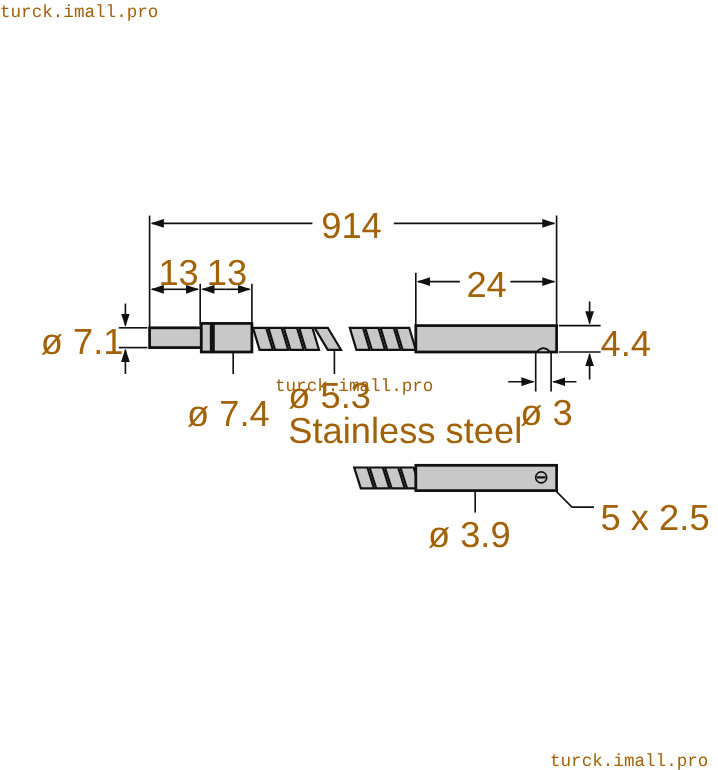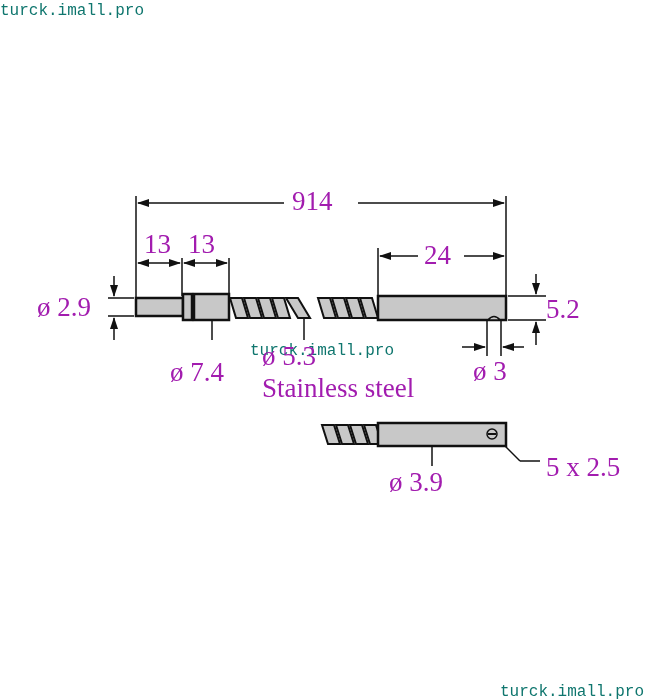--- a/index.html
+++ b/index.html
@@ -1,18 +1,18 @@
 <!DOCTYPE html>
 <html><head>
 <meta charset="utf-8">
 <style>
   html, body { margin: 0; padding: 0; background: #ffffff; }
   body { width: 653px; height: 700px; position: relative; overflow: hidden; font-family: "DejaVu Sans", sans-serif; }
-  .wm { position: absolute; font-family: "Liberation Mono", "DejaVu Sans Mono", monospace; font-size: 16px; color: #0f766e; }
-  .lbl { position: absolute; font-family: Liberation Serif, serif; font-size: 27px; color: #a21caf; line-height: 1; white-space: nowrap; }
+  .wm { position: absolute; font-family: "Liberation Mono", "DejaVu Sans Mono", monospace; font-size: 16px; color: #a16207; }
+  .lbl { position: absolute; font-family: Liberation Sans, sans-serif; font-size: 33px; color: #a16207; line-height: 1; white-space: nowrap; }
   svg { position: absolute; left: 0; top: 0; }
 </style>
 </head>
 <body>
 
 <svg width="653" height="700" viewBox="0 0 653 700">
   <defs>
     <marker id="arr" markerWidth="12" markerHeight="8" refX="11" refY="4" orient="auto" markerUnits="userSpaceOnUse">
       <path d="M0,0 L12,4 L0,8 z" fill="#111"></path>
     </marker>
@@ -101,20 +101,20 @@
 </svg>
 
 <div class="wm" style="left:0px;top:2px;">turck.imall.pro</div>
 <div class="wm" style="left:250px;top:342px;">turck.imall.pro</div>
 <div class="wm" style="left:500px;top:683px;">turck.imall.pro</div>
 
 <div class="lbl" style="left:292px;top:188px;">914</div>
 <div class="lbl" style="left:144px;top:231px;">13</div>
 <div class="lbl" style="left:188px;top:231px;">13</div>
 <div class="lbl" style="left:424px;top:242px;">24</div>
-<div class="lbl" style="left:37px;top:294px;">ø 2.9</div>
+<div class="lbl" style="left:37px;top:294px;">ø 7.1</div>
 <div class="lbl" style="left:170px;top:343px;margin-top:16px;">ø 7.4</div>
 <div class="lbl" style="left:262px;top:343px;">ø 5.3</div>
-<div class="lbl" style="left:546px;top:296px;">5.2</div>
+<div class="lbl" style="left:546px;top:296px;">4.4</div>
 <div class="lbl" style="left:473px;top:358px;">ø 3</div>
 <div class="lbl" style="left:262px;top:375px;">Stainless steel</div>
 <div class="lbl" style="left:389px;top:469px;">ø 3.9</div>
 <div class="lbl" style="left:546px;top:454px;">5 x 2.5</div>
 
 </body></html>

